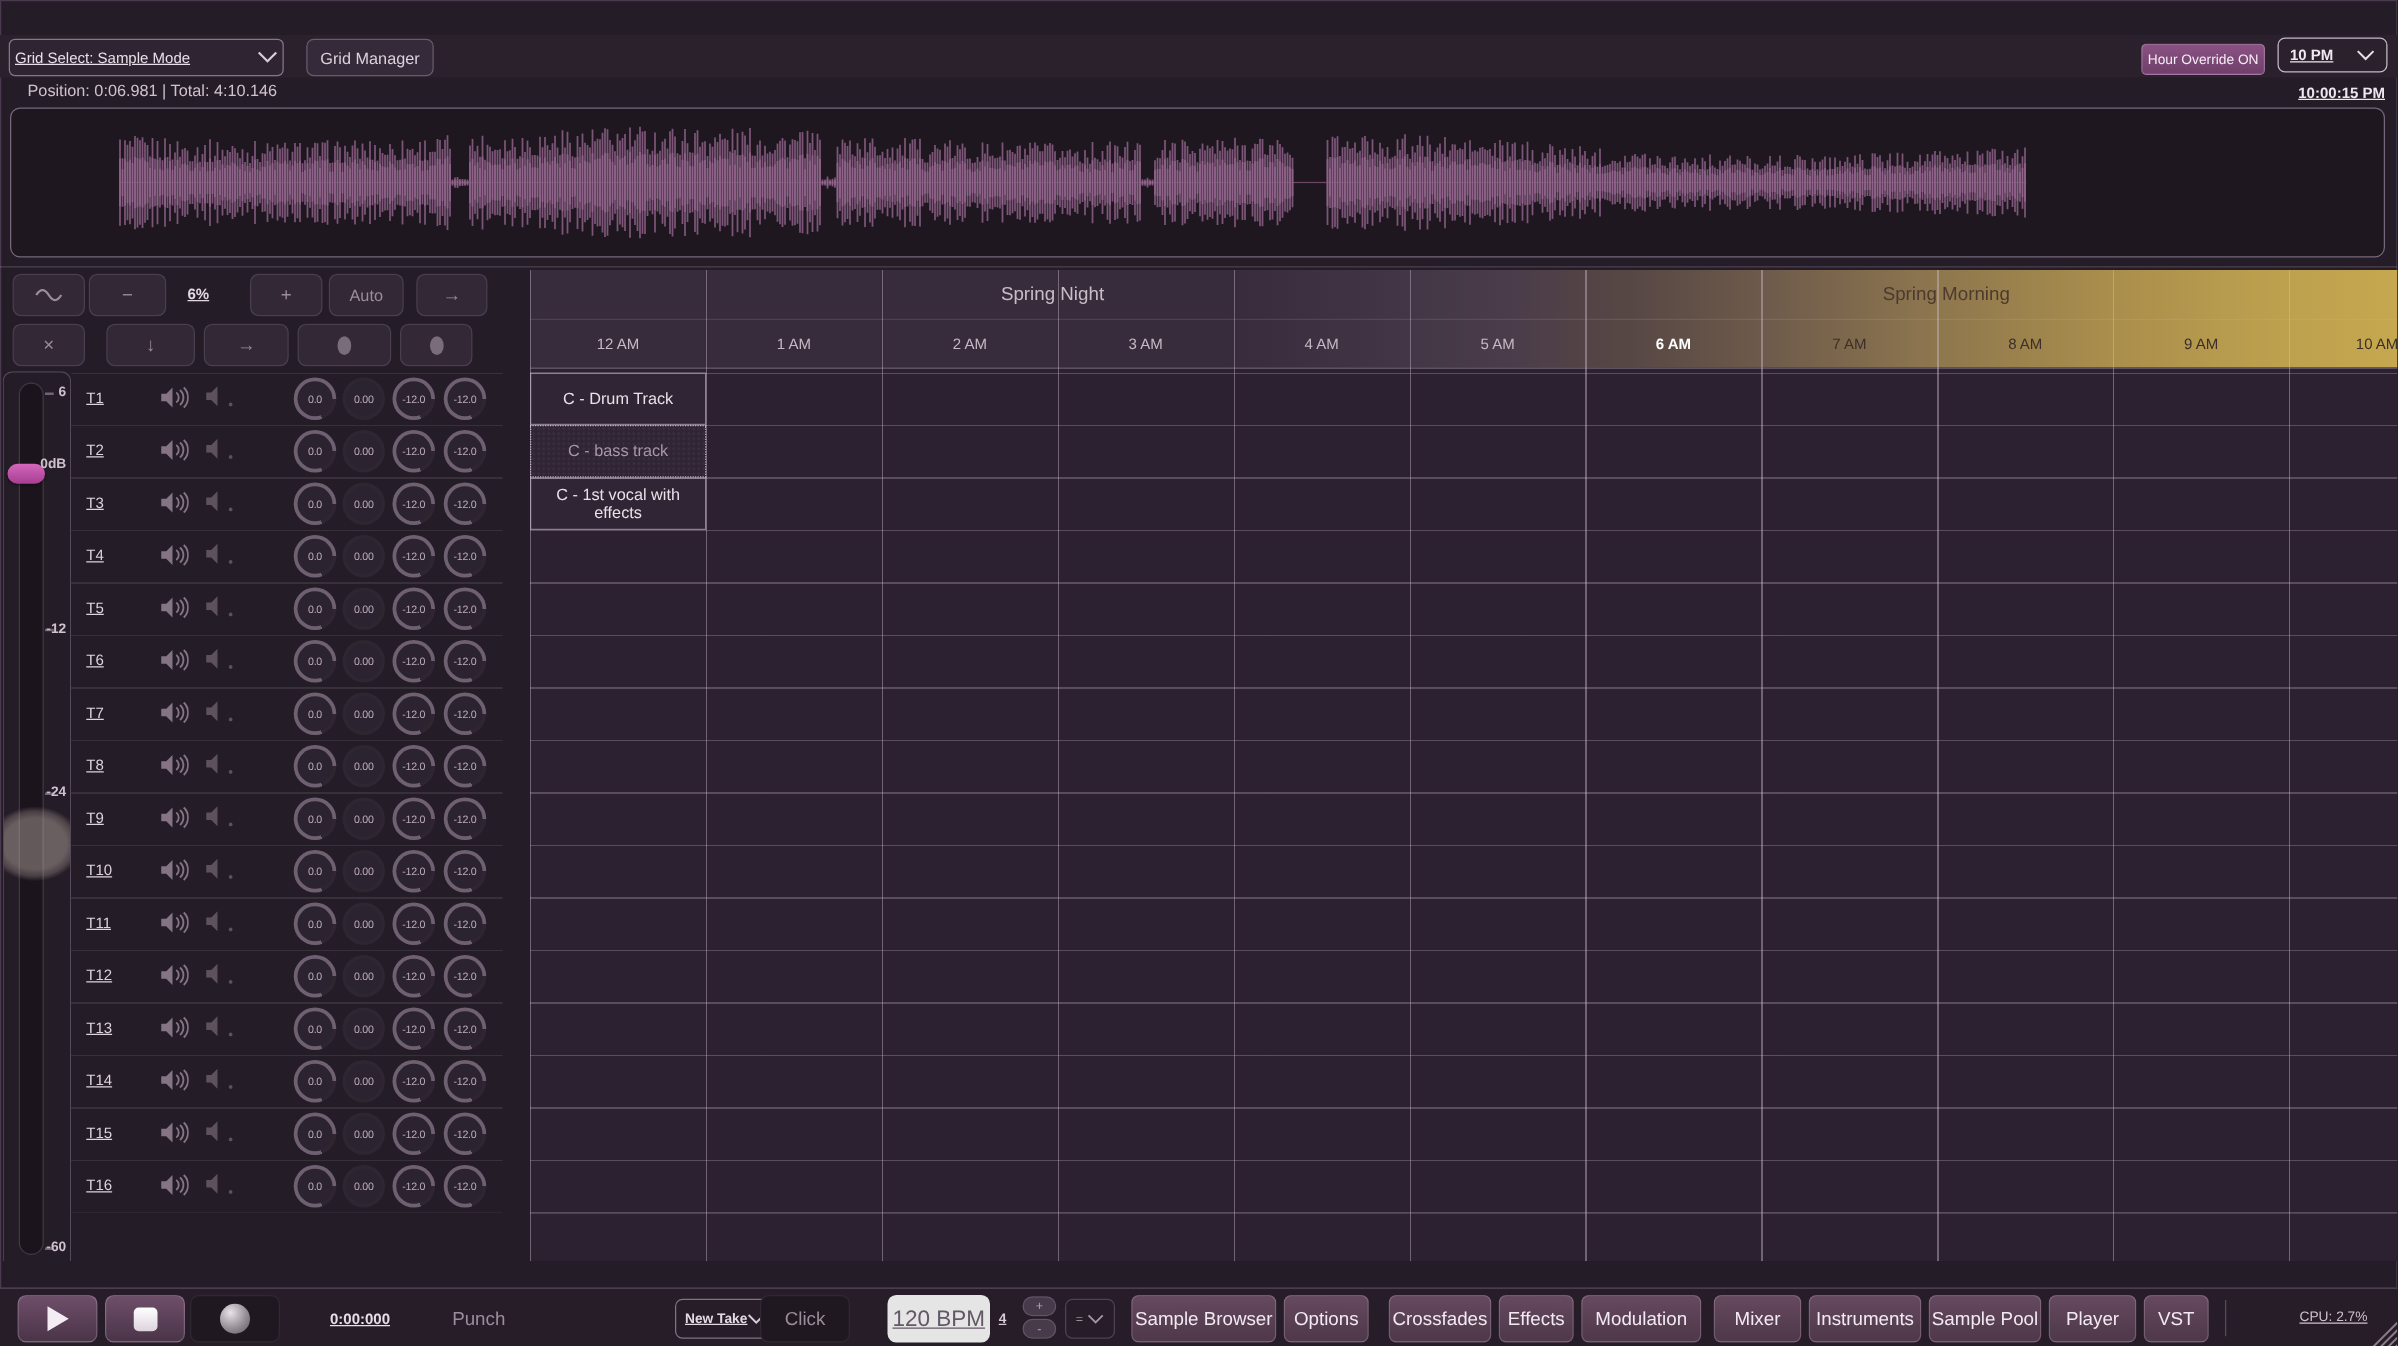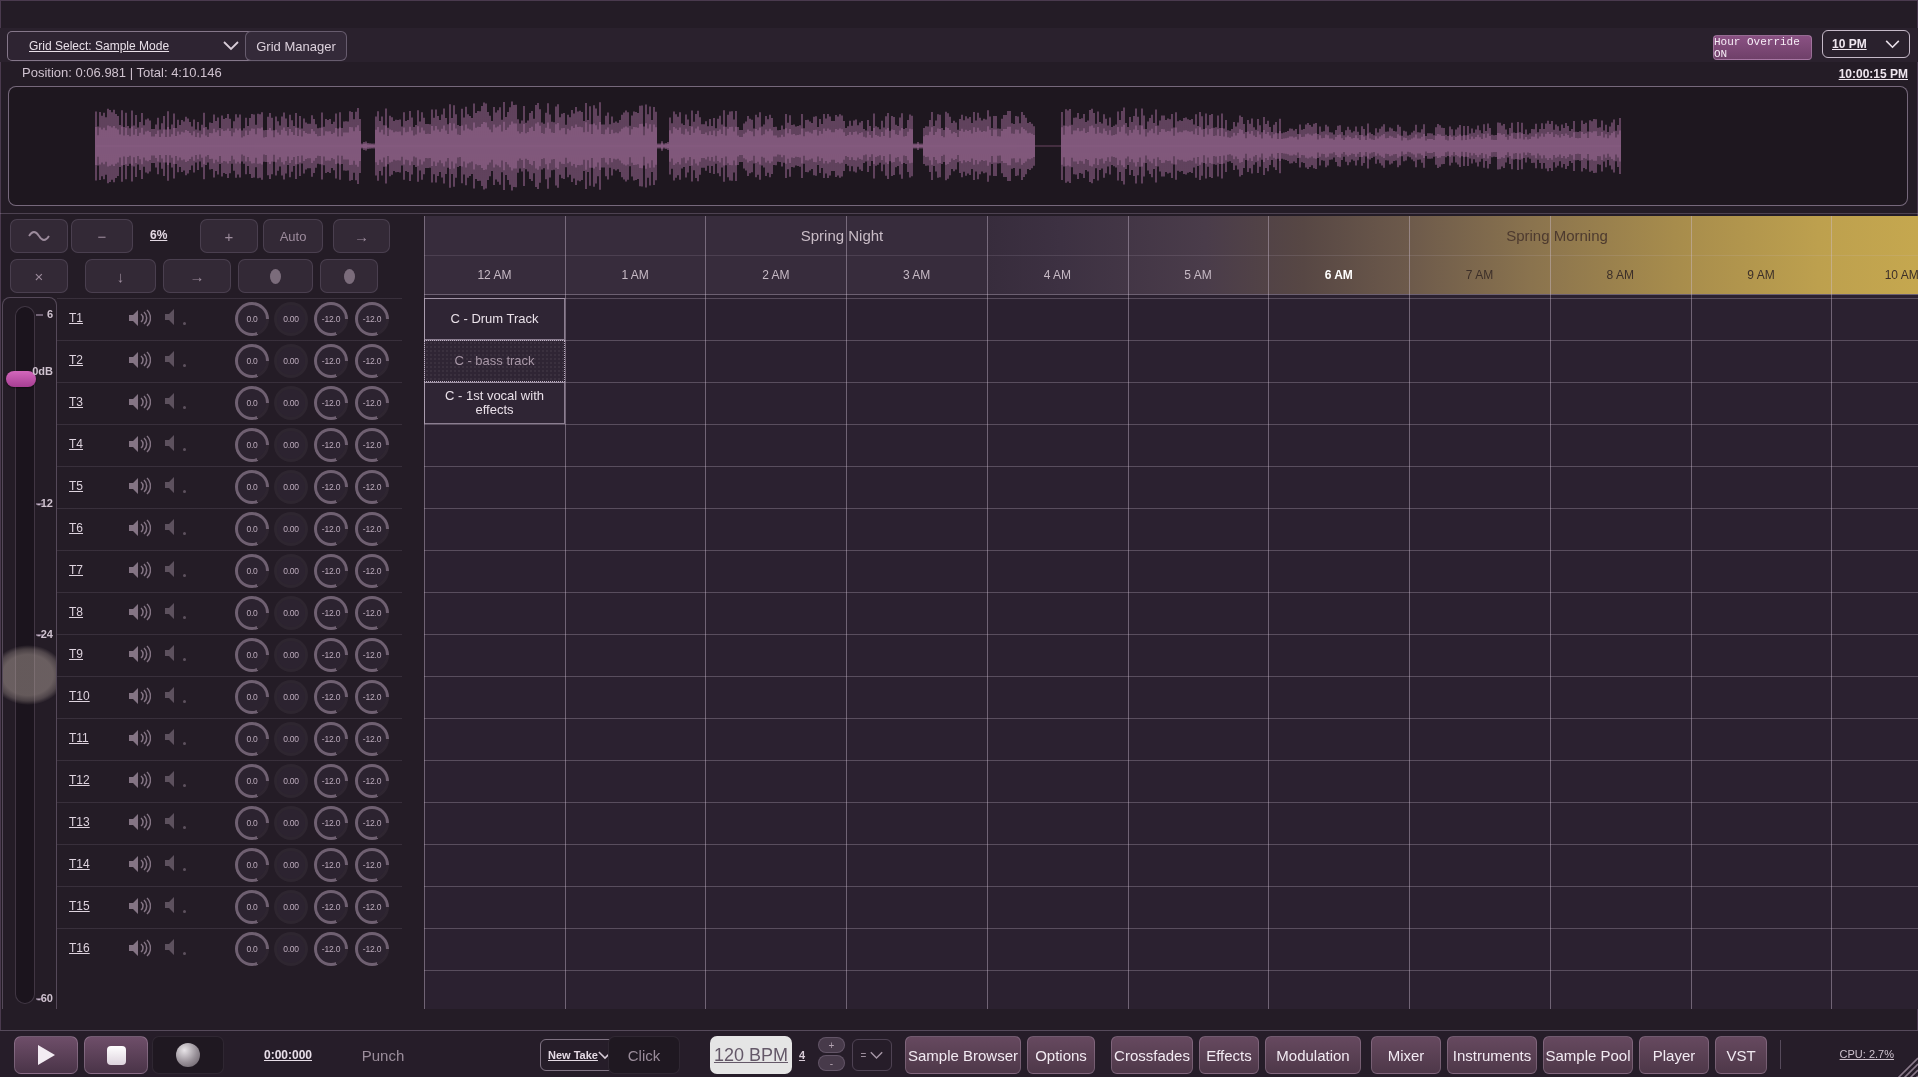--- a/index.html
+++ b/index.html
@@ -8,31 +8,31 @@
   svg{display:block;}
 
   
   .titlebar{position:absolute;left:0;top:0;width:100%;height:28px;background:#2a212d;}
   .tb-link{position:absolute;top:7px;font-size:12px;color:#e0d5e0;text-decoration:underline;cursor:default;}
   .winbtn{position:absolute;top:5px;width:24px;height:18px;display:flex;align-items:center;justify-content:center;opacity:.85;}
 
   
   .menubar{position:absolute;left:0;top:28px;width:100%;height:34px;background:#2a212d;}
   .gridselect{position:absolute;left:7px;top:3px;width:210px;height:28px;border:1px solid rgba(205,188,212,.55);
-    border-radius:5px;display:flex;align-items:center;justify-content:space-between;padding:0 21px;background:#2e2432;}
+    border-radius:5px;display:flex;align-items:center;justify-content:space-between;padding:0 4px;background:#2e2432;}
   .gridselect .gs-label{font-size:12px;color:#e8dfe8;text-decoration:underline;}
   .gridmanager{position:absolute;left:245px;top:3px;width:100px;height:28px;border:1px solid rgba(200,185,210,.35);
     border-radius:6px;background:#342a39;display:flex;align-items:center;justify-content:center;font-size:13px;color:#ddd2dd;}
   .tabbar{position:absolute;left:545px;top:5px;height:25px;display:flex;gap:12px;}
   .tab{width:128px;height:25px;border-radius:4px;background:#2e2532;border:1px solid rgba(200,180,210,.18);
     display:flex;align-items:center;justify-content:center;font-size:13px;color:#b3a3b1;box-sizing:border-box;}
   .tab.active{background:linear-gradient(180deg,#9a5a92,#7a4174);color:#fff;border-color:rgba(230,200,235,.4);}
   .hour-override{position:absolute;left:1713px;top:7px;width:97px;height:23px;border-radius:4px;
     background:linear-gradient(180deg,#8a5183,#6f4069);display:flex;align-items:center;justify-content:center;
-    font-size:11px;color:#f6edf6;border:1px solid rgba(235,210,240,.3);font-family:Liberation Mono, monospace;}
+    font-size:11px;color:#f6edf6;border:1px solid rgba(235,210,240,.3);}
   .hour-select{position:absolute;left:1822px;top:2px;width:88px;height:28px;border:1.5px solid rgba(225,212,228,.85);
     border-radius:6px;display:flex;align-items:center;justify-content:space-between;padding:0 9px;box-sizing:border-box;}
   .hour-select span{font-size:12px;font-weight:bold;color:#f0e7f0;text-decoration:underline;}
 
   
   .posbar{position:absolute;left:0;top:62px;width:100%;height:22px;}
   .pos-text{position:absolute;left:22px;top:3px;font-size:13px;color:#cfc2cf;}
   .clock{position:absolute;right:10px;top:5px;font-size:12px;font-weight:bold;color:#efe6ef;text-decoration:underline;}
 
   

